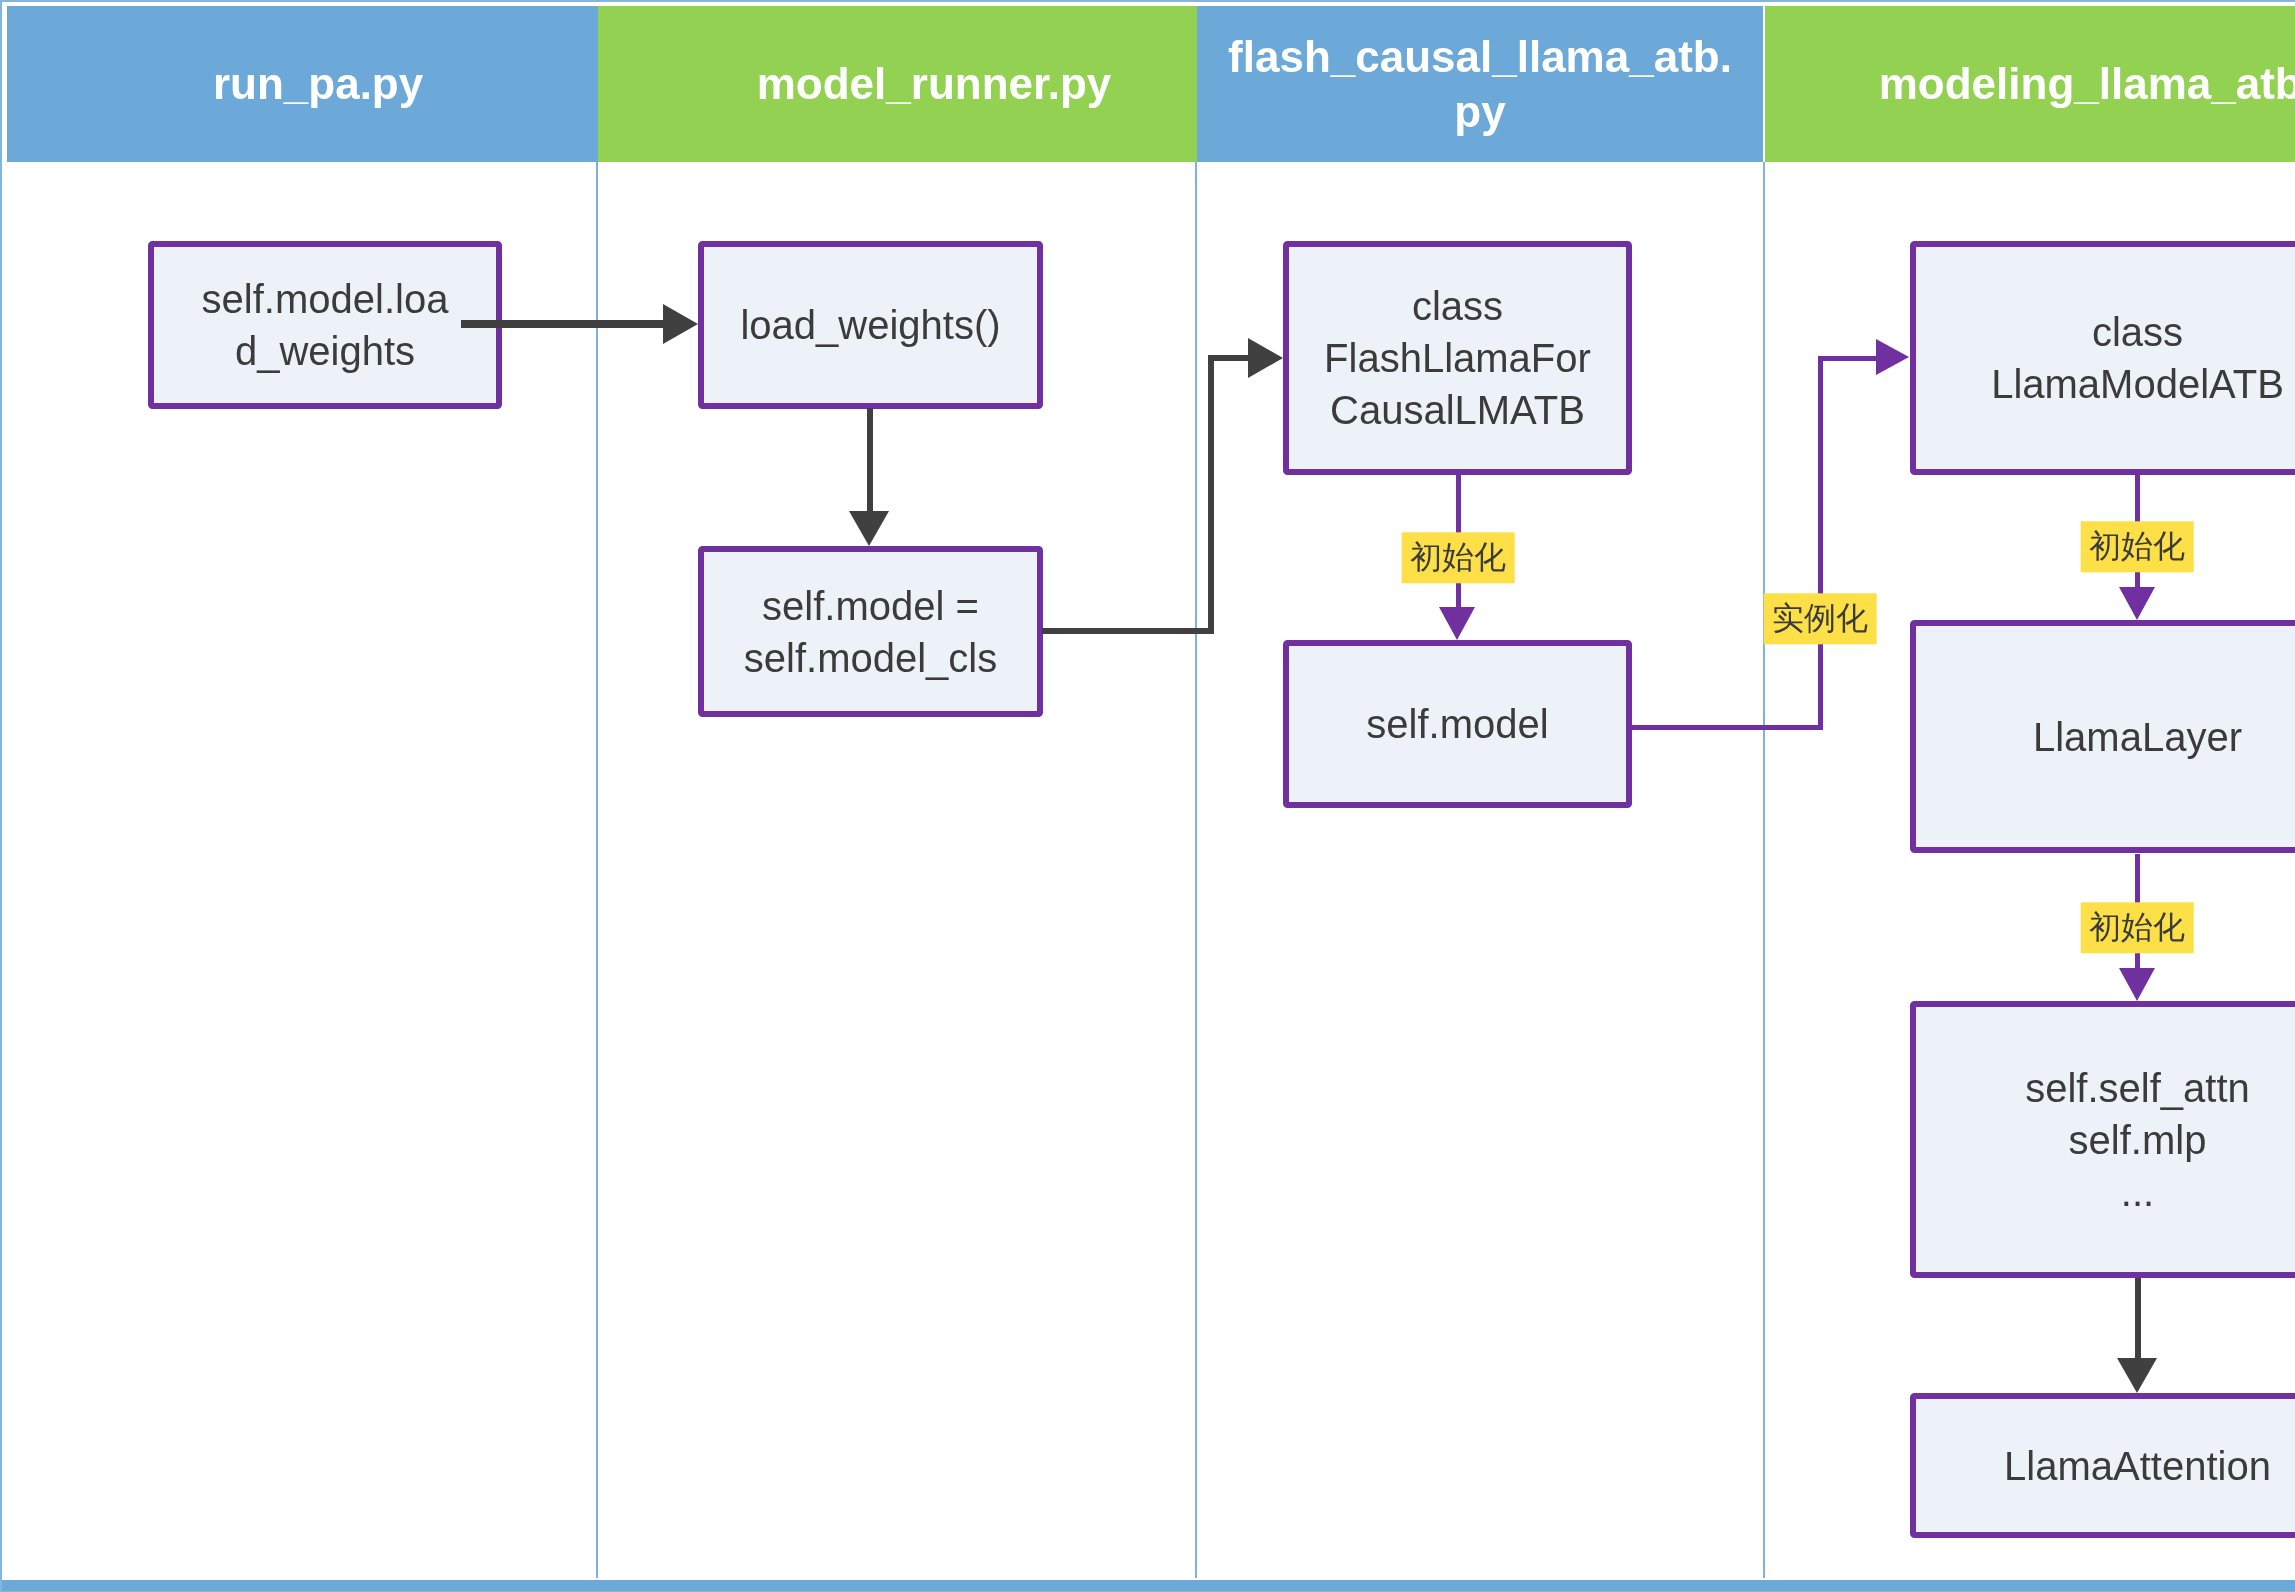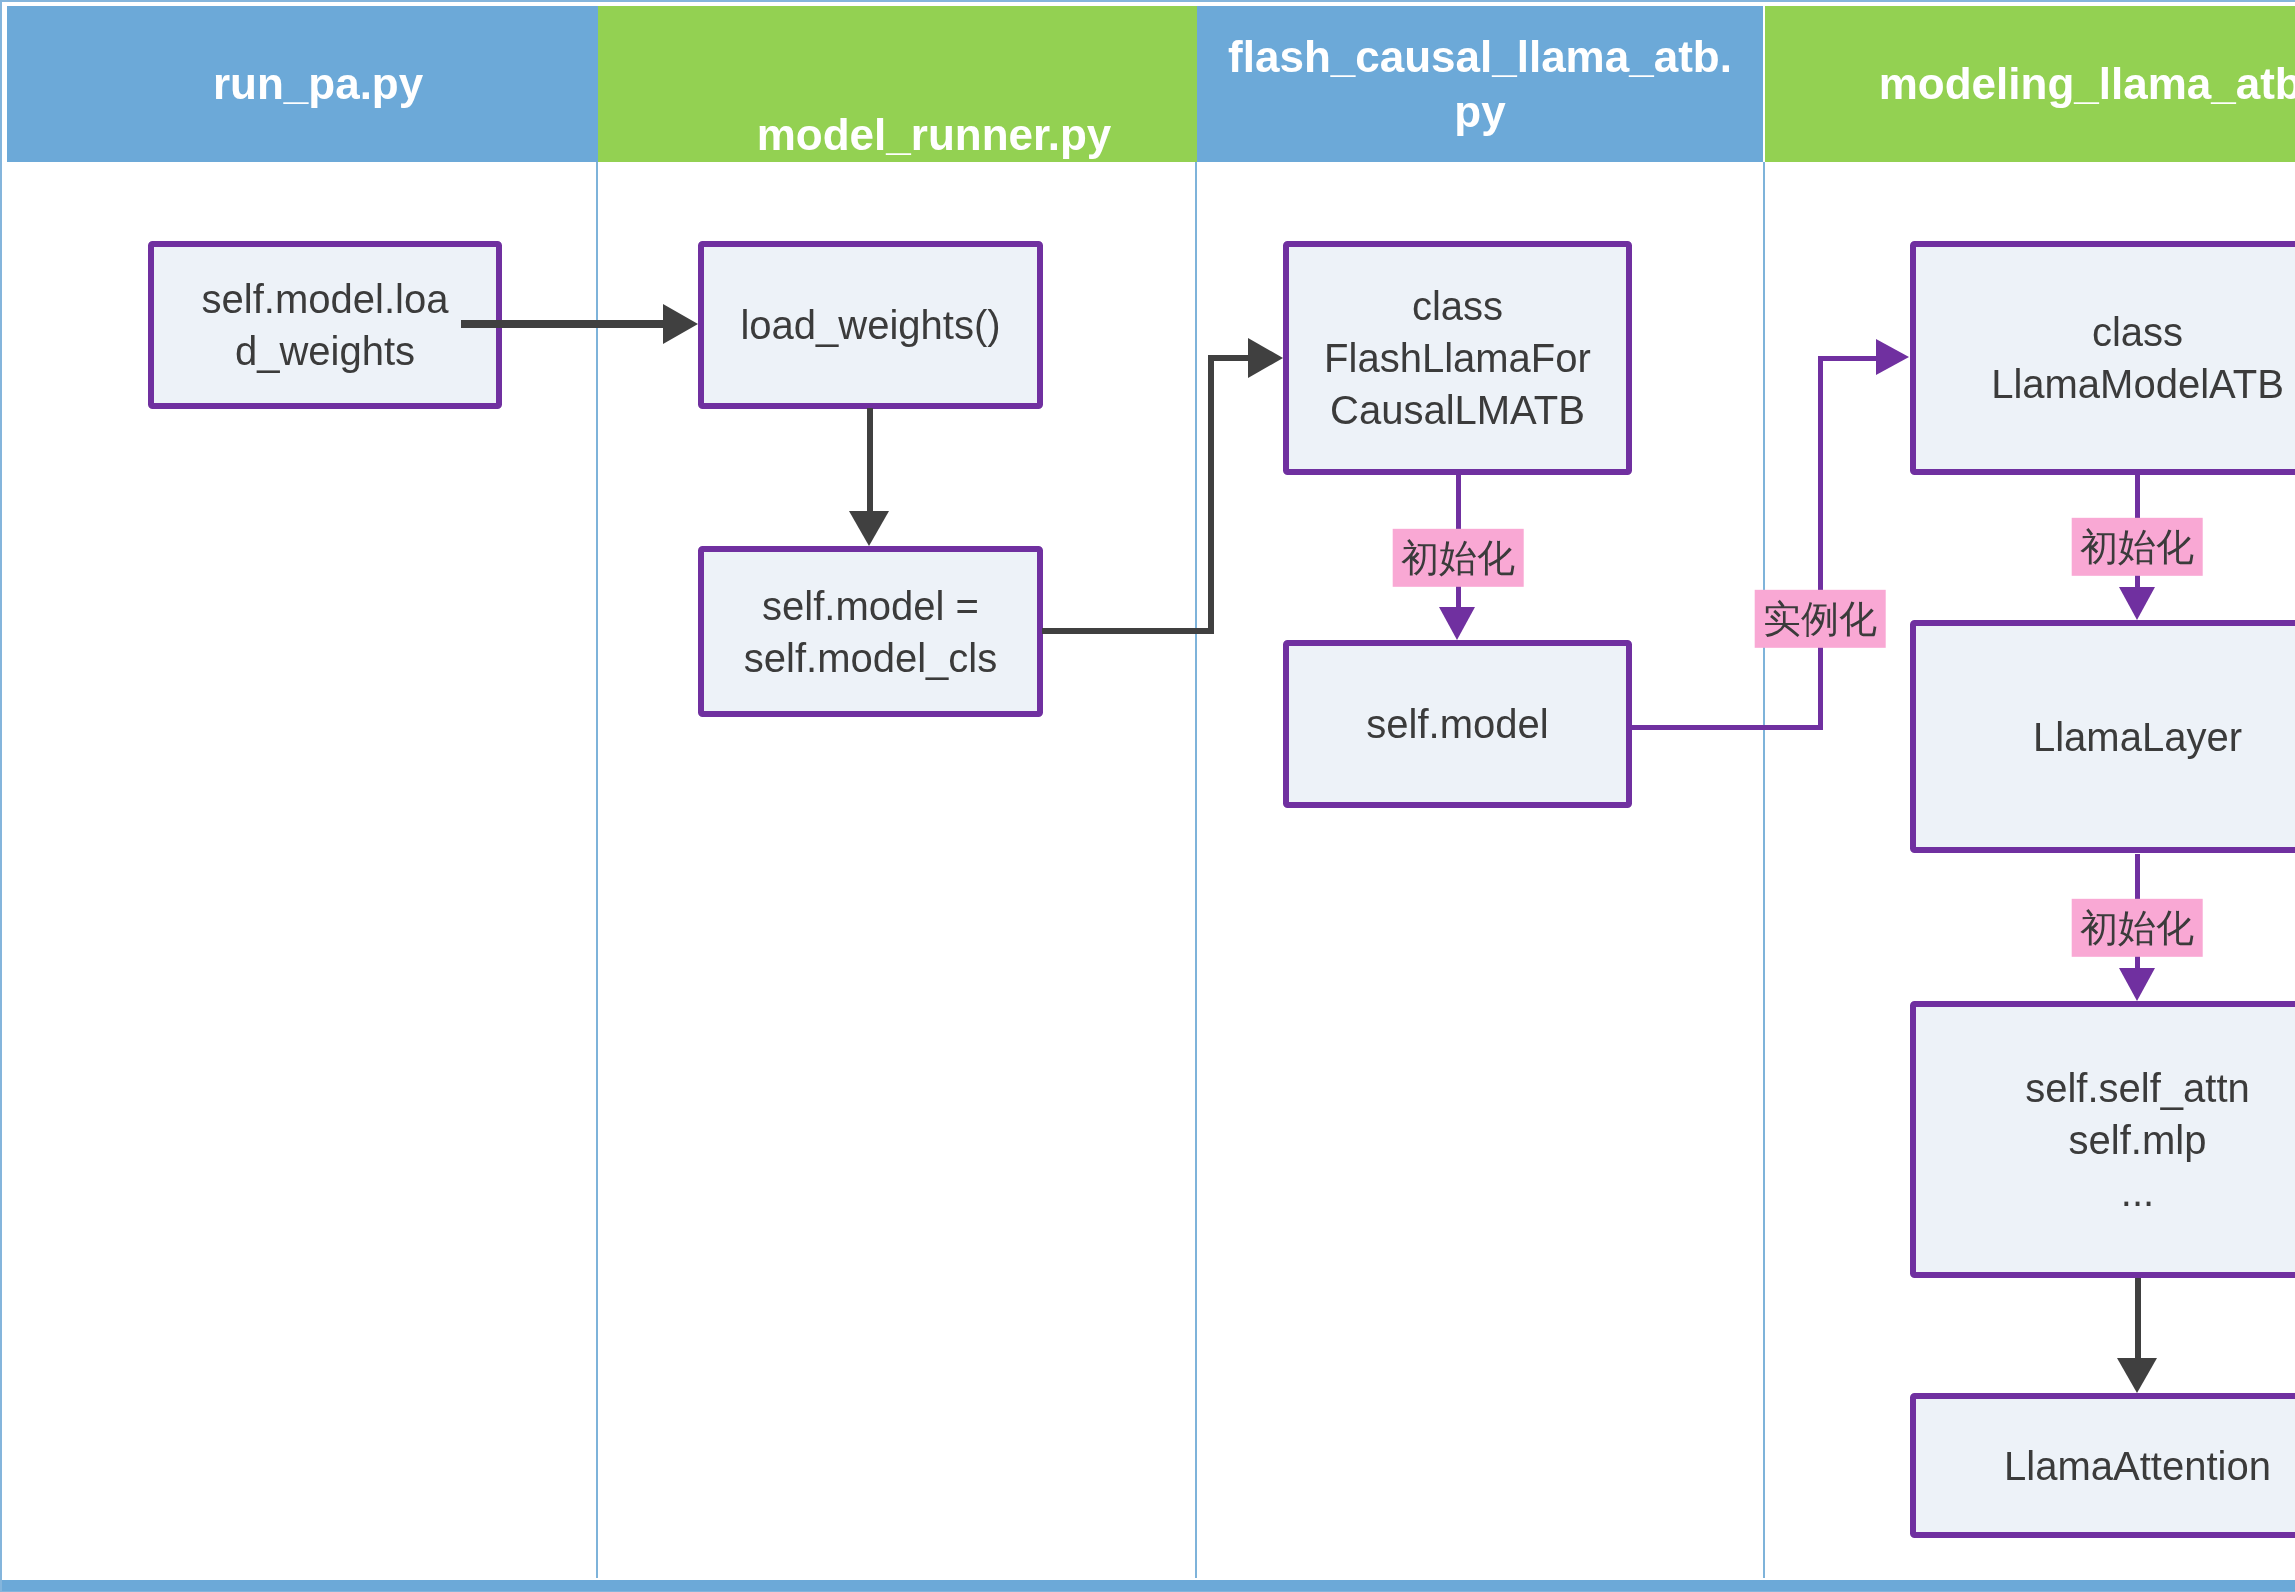--- a/index.html
+++ b/index.html
@@ -37,31 +37,31 @@
   .seg-p{position:absolute;background:#7030a0;}
   
   .ah{position:absolute;width:0;height:0;}
   .ah-right{border-top:20px solid transparent;border-bottom:20px solid transparent;border-left:35px solid #404040;}
   .ah-down{border-left:20px solid transparent;border-right:20px solid transparent;border-top:35px solid #404040;}
   .ah-right-p{border-top:18.4px solid transparent;border-bottom:18.4px solid transparent;border-left:33px solid #7030a0;}
   .ah-down-p{border-left:18.4px solid transparent;border-right:18.4px solid transparent;border-top:33px solid #7030a0;}
   
   .edge-label{
     position:absolute;transform:translate(-50%,-50%);
-    background:#f9a8d4;padding:3.7px 8.3px;
-    font-size:38px;color:#3b3b3b;white-space:nowrap;
+    background:#fde047;padding:3.7px 8.3px;
+    font-size:32px;color:#3b3b3b;white-space:nowrap;
   }
 </style>
 </head>
 <body>
 
 <div id="canvas">
 
   <div class="lane-header lane-blue" style="left:4.6px;width:623px;"><span>run_pa.py</span></div>
-  <div class="lane-header lane-green" style="left:596px;width:672px;align-items:flex-end;"><span>model_runner.py</span></div>
+  <div class="lane-header lane-green" style="left:596px;width:672px;"><span>model_runner.py</span></div>
   <div class="lane-header lane-blue" style="left:1195px;width:566px;"><span>flash_causal_llama_atb.
 py</span></div>
   <div class="lane-header lane-green" style="left:1763px;width:714px;"><span>modeling_llama_atb.py</span></div>
 
   <div class="lane-sep" style="left:594px;"></div>
   <div class="lane-sep" style="left:1193px;"></div>
   <div class="lane-sep" style="left:1761px;"></div>
 
   <div class="bottom-bar"></div>
 

